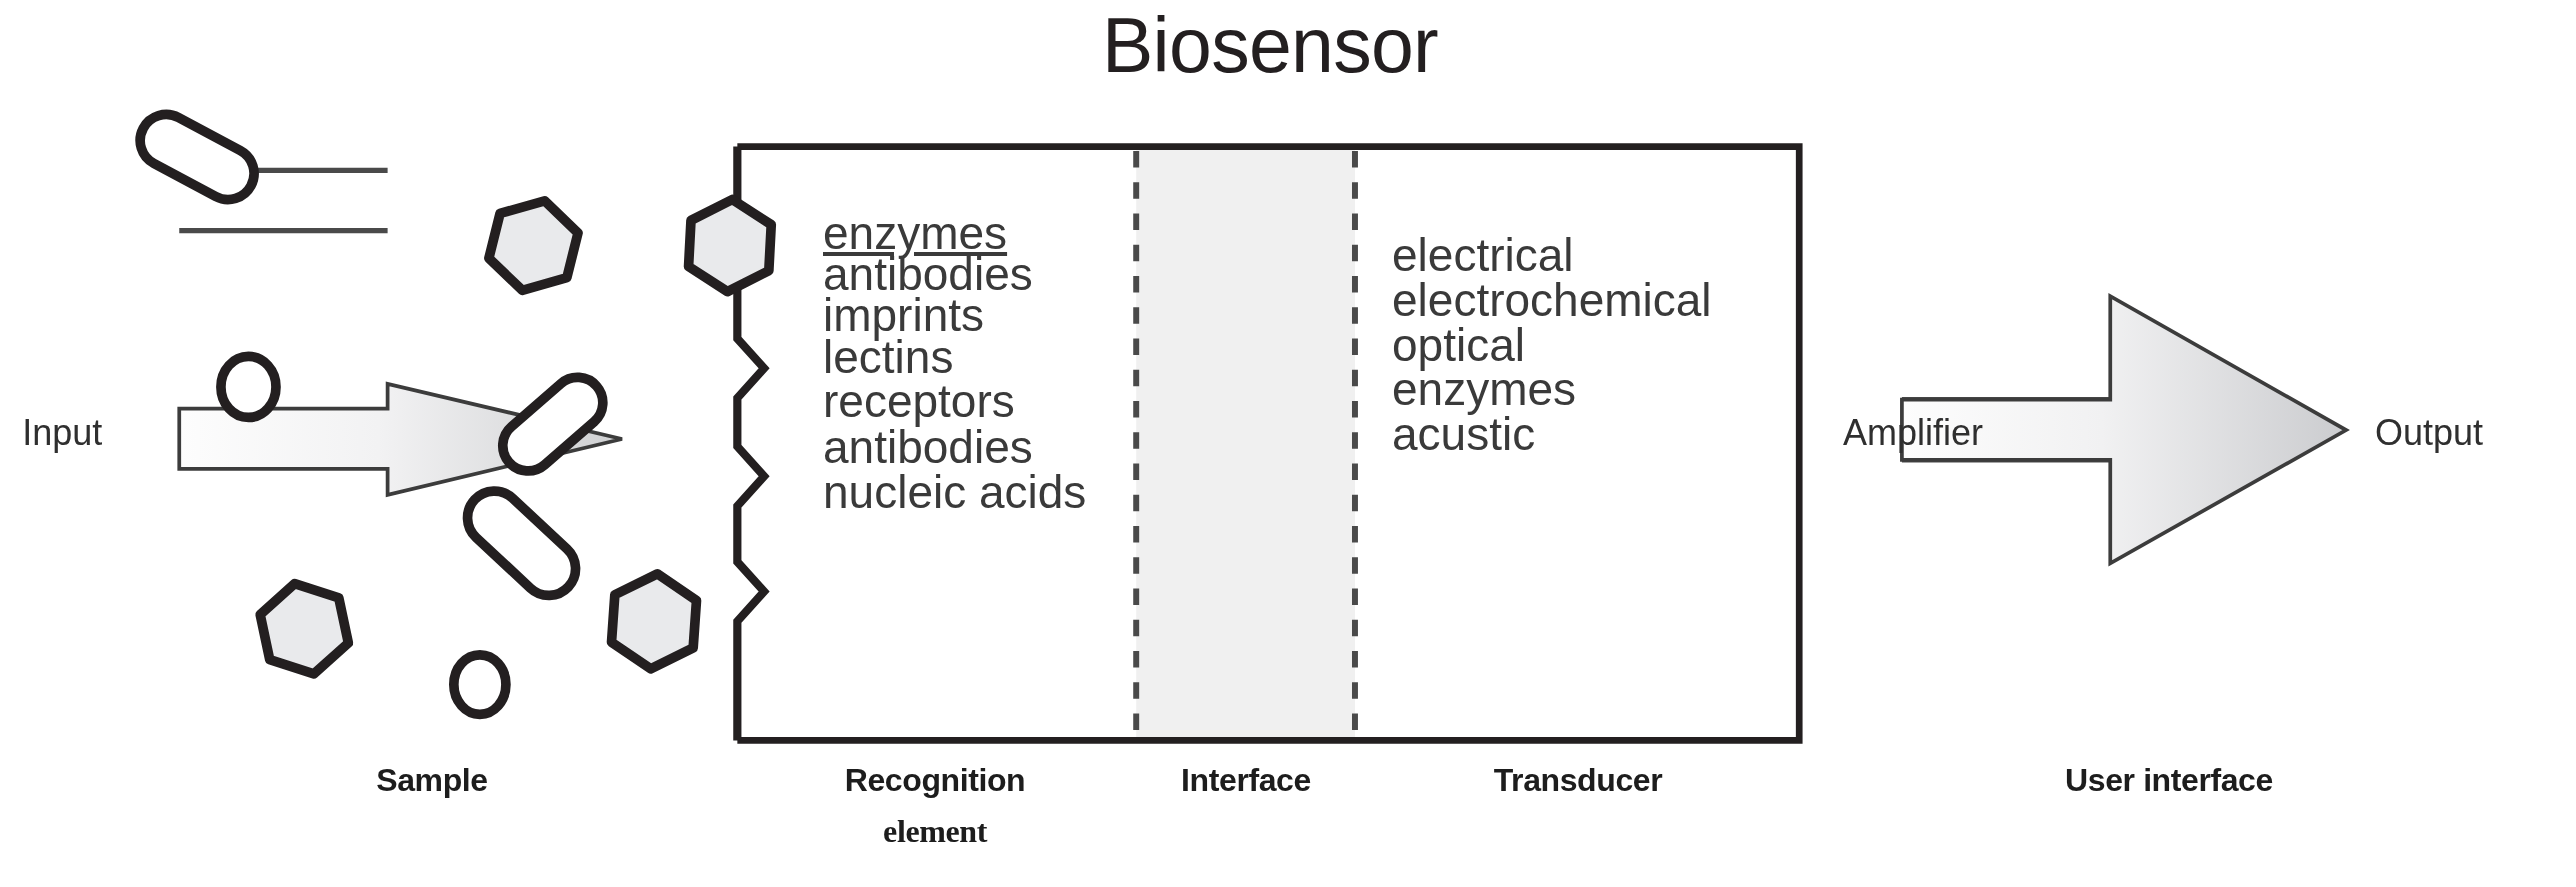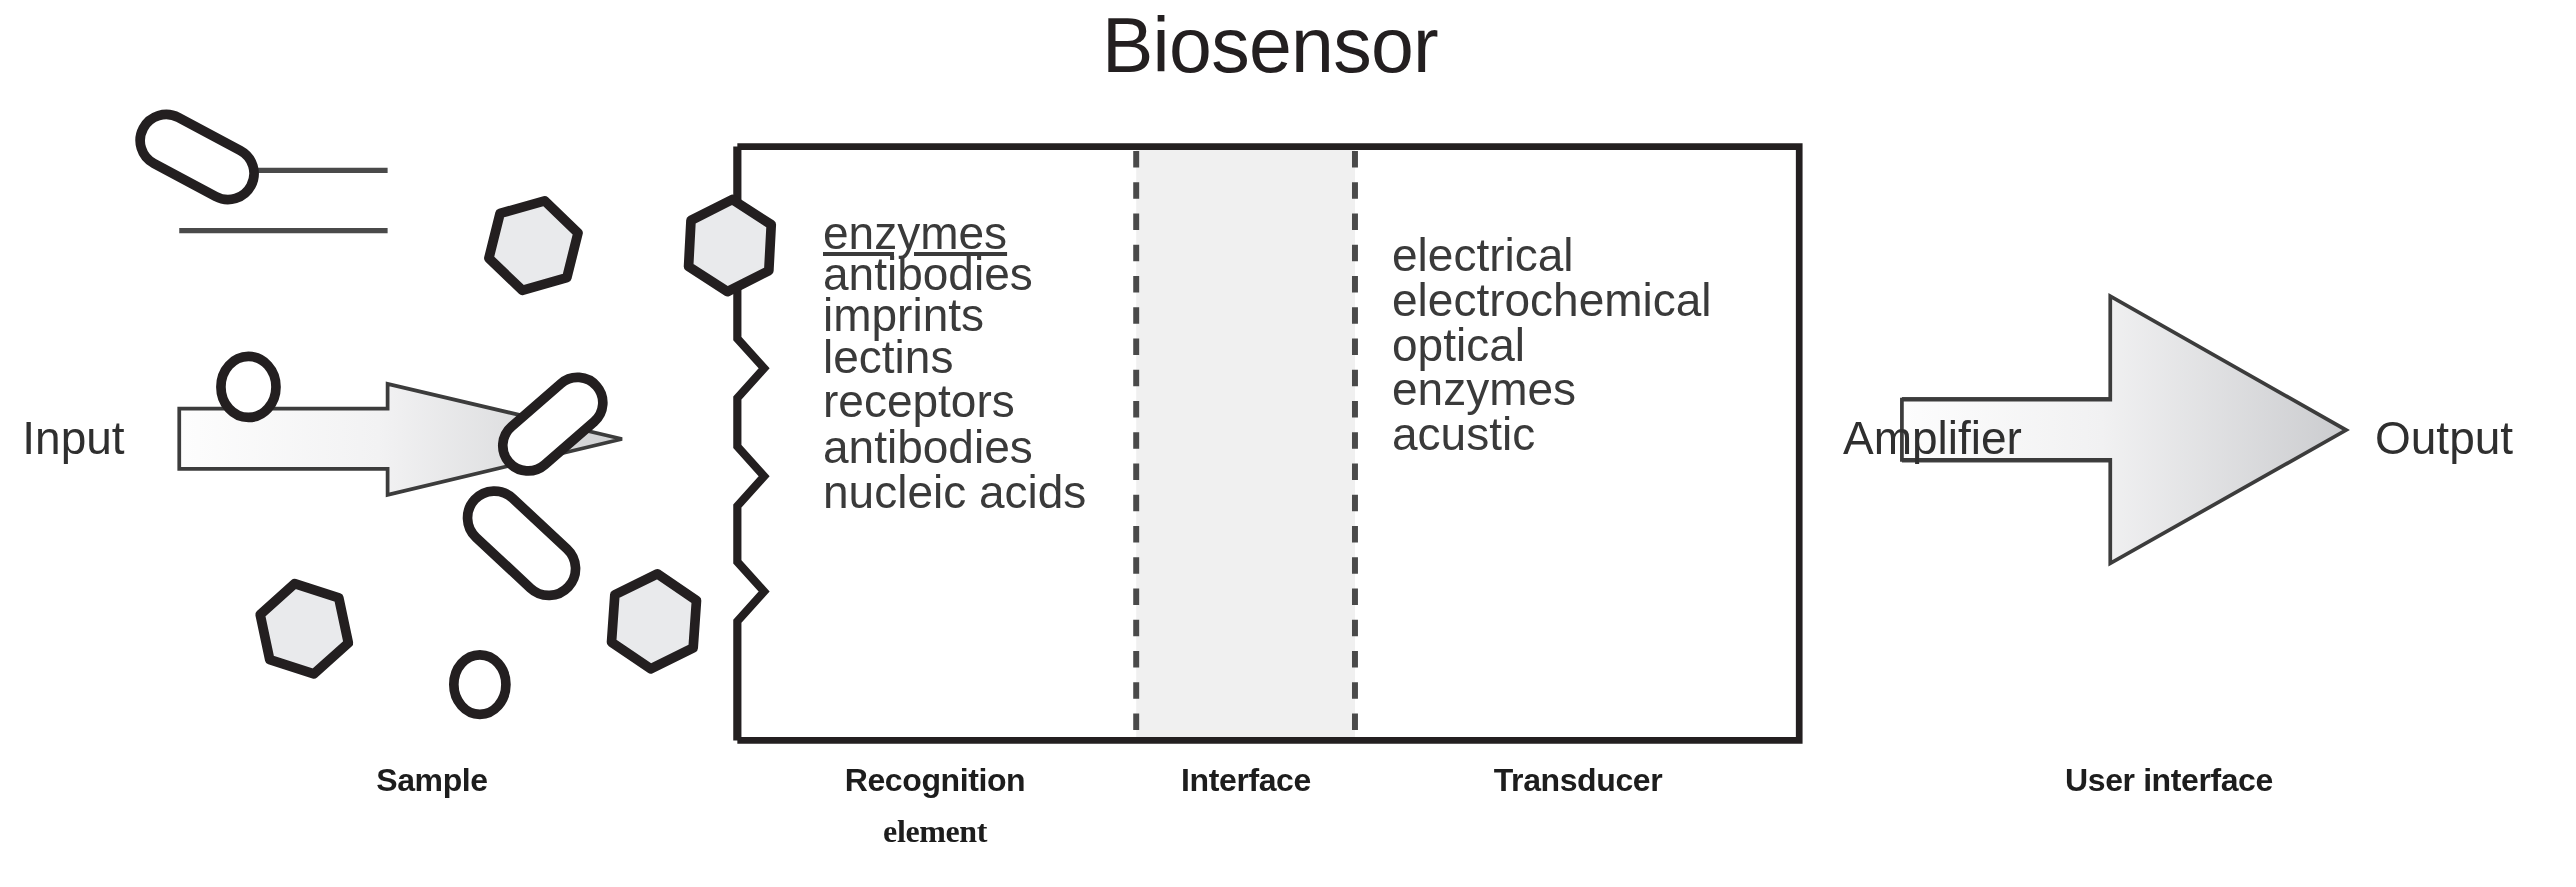--- a/index.html
+++ b/index.html
@@ -3,21 +3,21 @@
 <meta charset="utf-8">
 <style>
   html,body{margin:0;padding:0;background:#ffffff;}
   body{width:2576px;height:887px;overflow:hidden;
        font-family:"Liberation Sans","DejaVu Sans",sans-serif;}
   #stage{position:relative;width:2576px;height:887px;background:#ffffff;}
   #vector{position:absolute;left:0;top:0;width:2576px;height:887px;}
 
   .lbl{position:absolute;color:#2b2b2b;white-space:nowrap;line-height:1;}
   .title{font-size:77px;color:#231f20;letter-spacing:-0.7px;}
-  .plain{font-size:46px;color:#2f2f2f;}
+  .plain{font-size:36px;color:#2f2f2f;}
   .listitem{font-size:46px;color:#3a3a3a;}
   .bold{font-size:32px;font-weight:bold;color:#1d1d1d;letter-spacing:-0.4px;}
   .ctr{transform:translateX(-50%);text-align:center;}
 </style>
 </head>
 <body>
 
 <div id="stage">
 
   <svg id="vector" viewBox="0 0 3460 1192">

